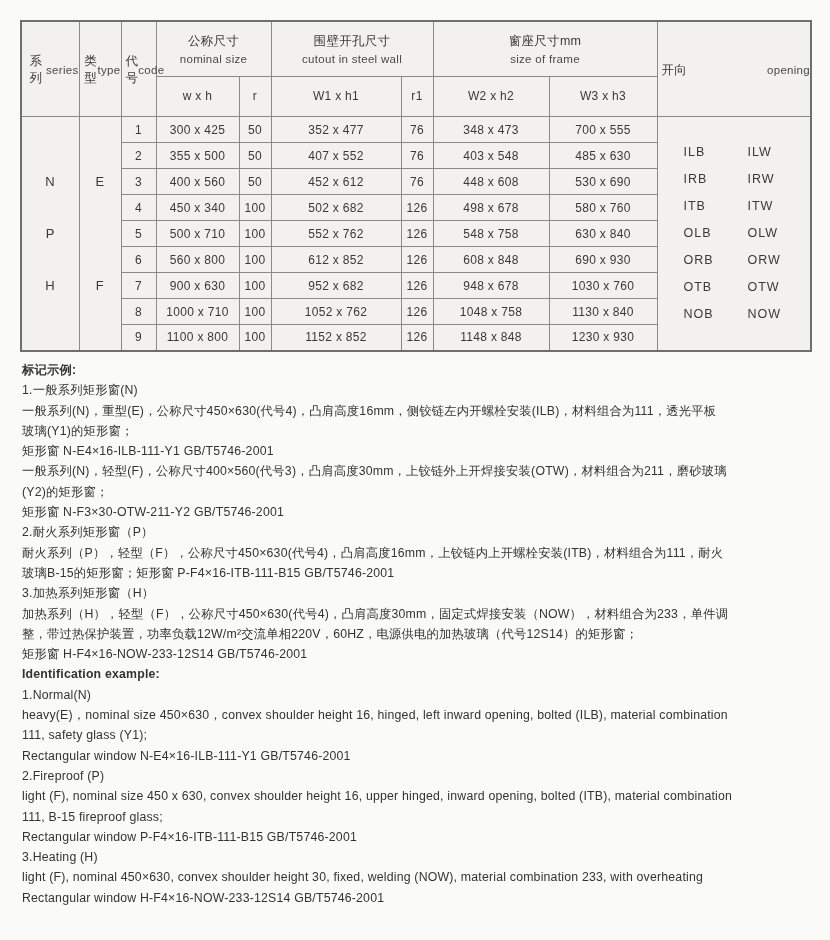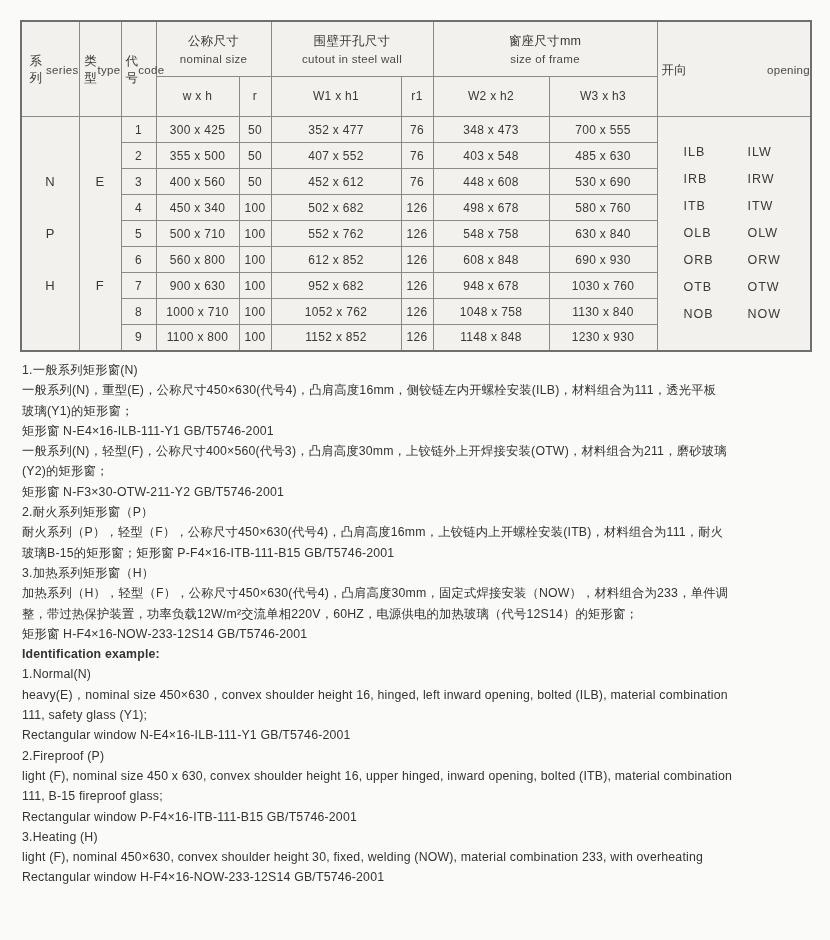--- a/index.html
+++ b/index.html
@@ -256,20 +256,21 @@
         <td>100</td>
         <td>1152 x 852</td>
         <td>126</td>
         <td>1148 x 848</td>
         <td>1230 x 930</td>
       </tr>
     </tbody>
   </table>
 
   <div class="notes">
+    <div class="line bold">标记示例:</div>
     <div class="line">1.一般系列矩形窗(N)</div>
     <div class="line">一般系列(N)，重型(E)，公称尺寸450×630(代号4)，凸肩高度16mm，侧铰链左内开螺栓安装(ILB)，材料组合为111，透光平板</div>
     <div class="line">玻璃(Y1)的矩形窗；</div>
     <div class="line">矩形窗 N-E4×16-ILB-111-Y1 GB/T5746-2001</div>
     <div class="line">一般系列(N)，轻型(F)，公称尺寸400×560(代号3)，凸肩高度30mm，上铰链外上开焊接安装(OTW)，材料组合为211，磨砂玻璃</div>
     <div class="line">(Y2)的矩形窗；</div>
     <div class="line">矩形窗 N-F3×30-OTW-211-Y2 GB/T5746-2001</div>
     <div class="line">2.耐火系列矩形窗（P）</div>
     <div class="line">耐火系列（P），轻型（F），公称尺寸450×630(代号4)，凸肩高度16mm，上铰链内上开螺栓安装(ITB)，材料组合为111，耐火</div>
     <div class="line">玻璃B-15的矩形窗；矩形窗 P-F4×16-ITB-111-B15 GB/T5746-2001</div>

